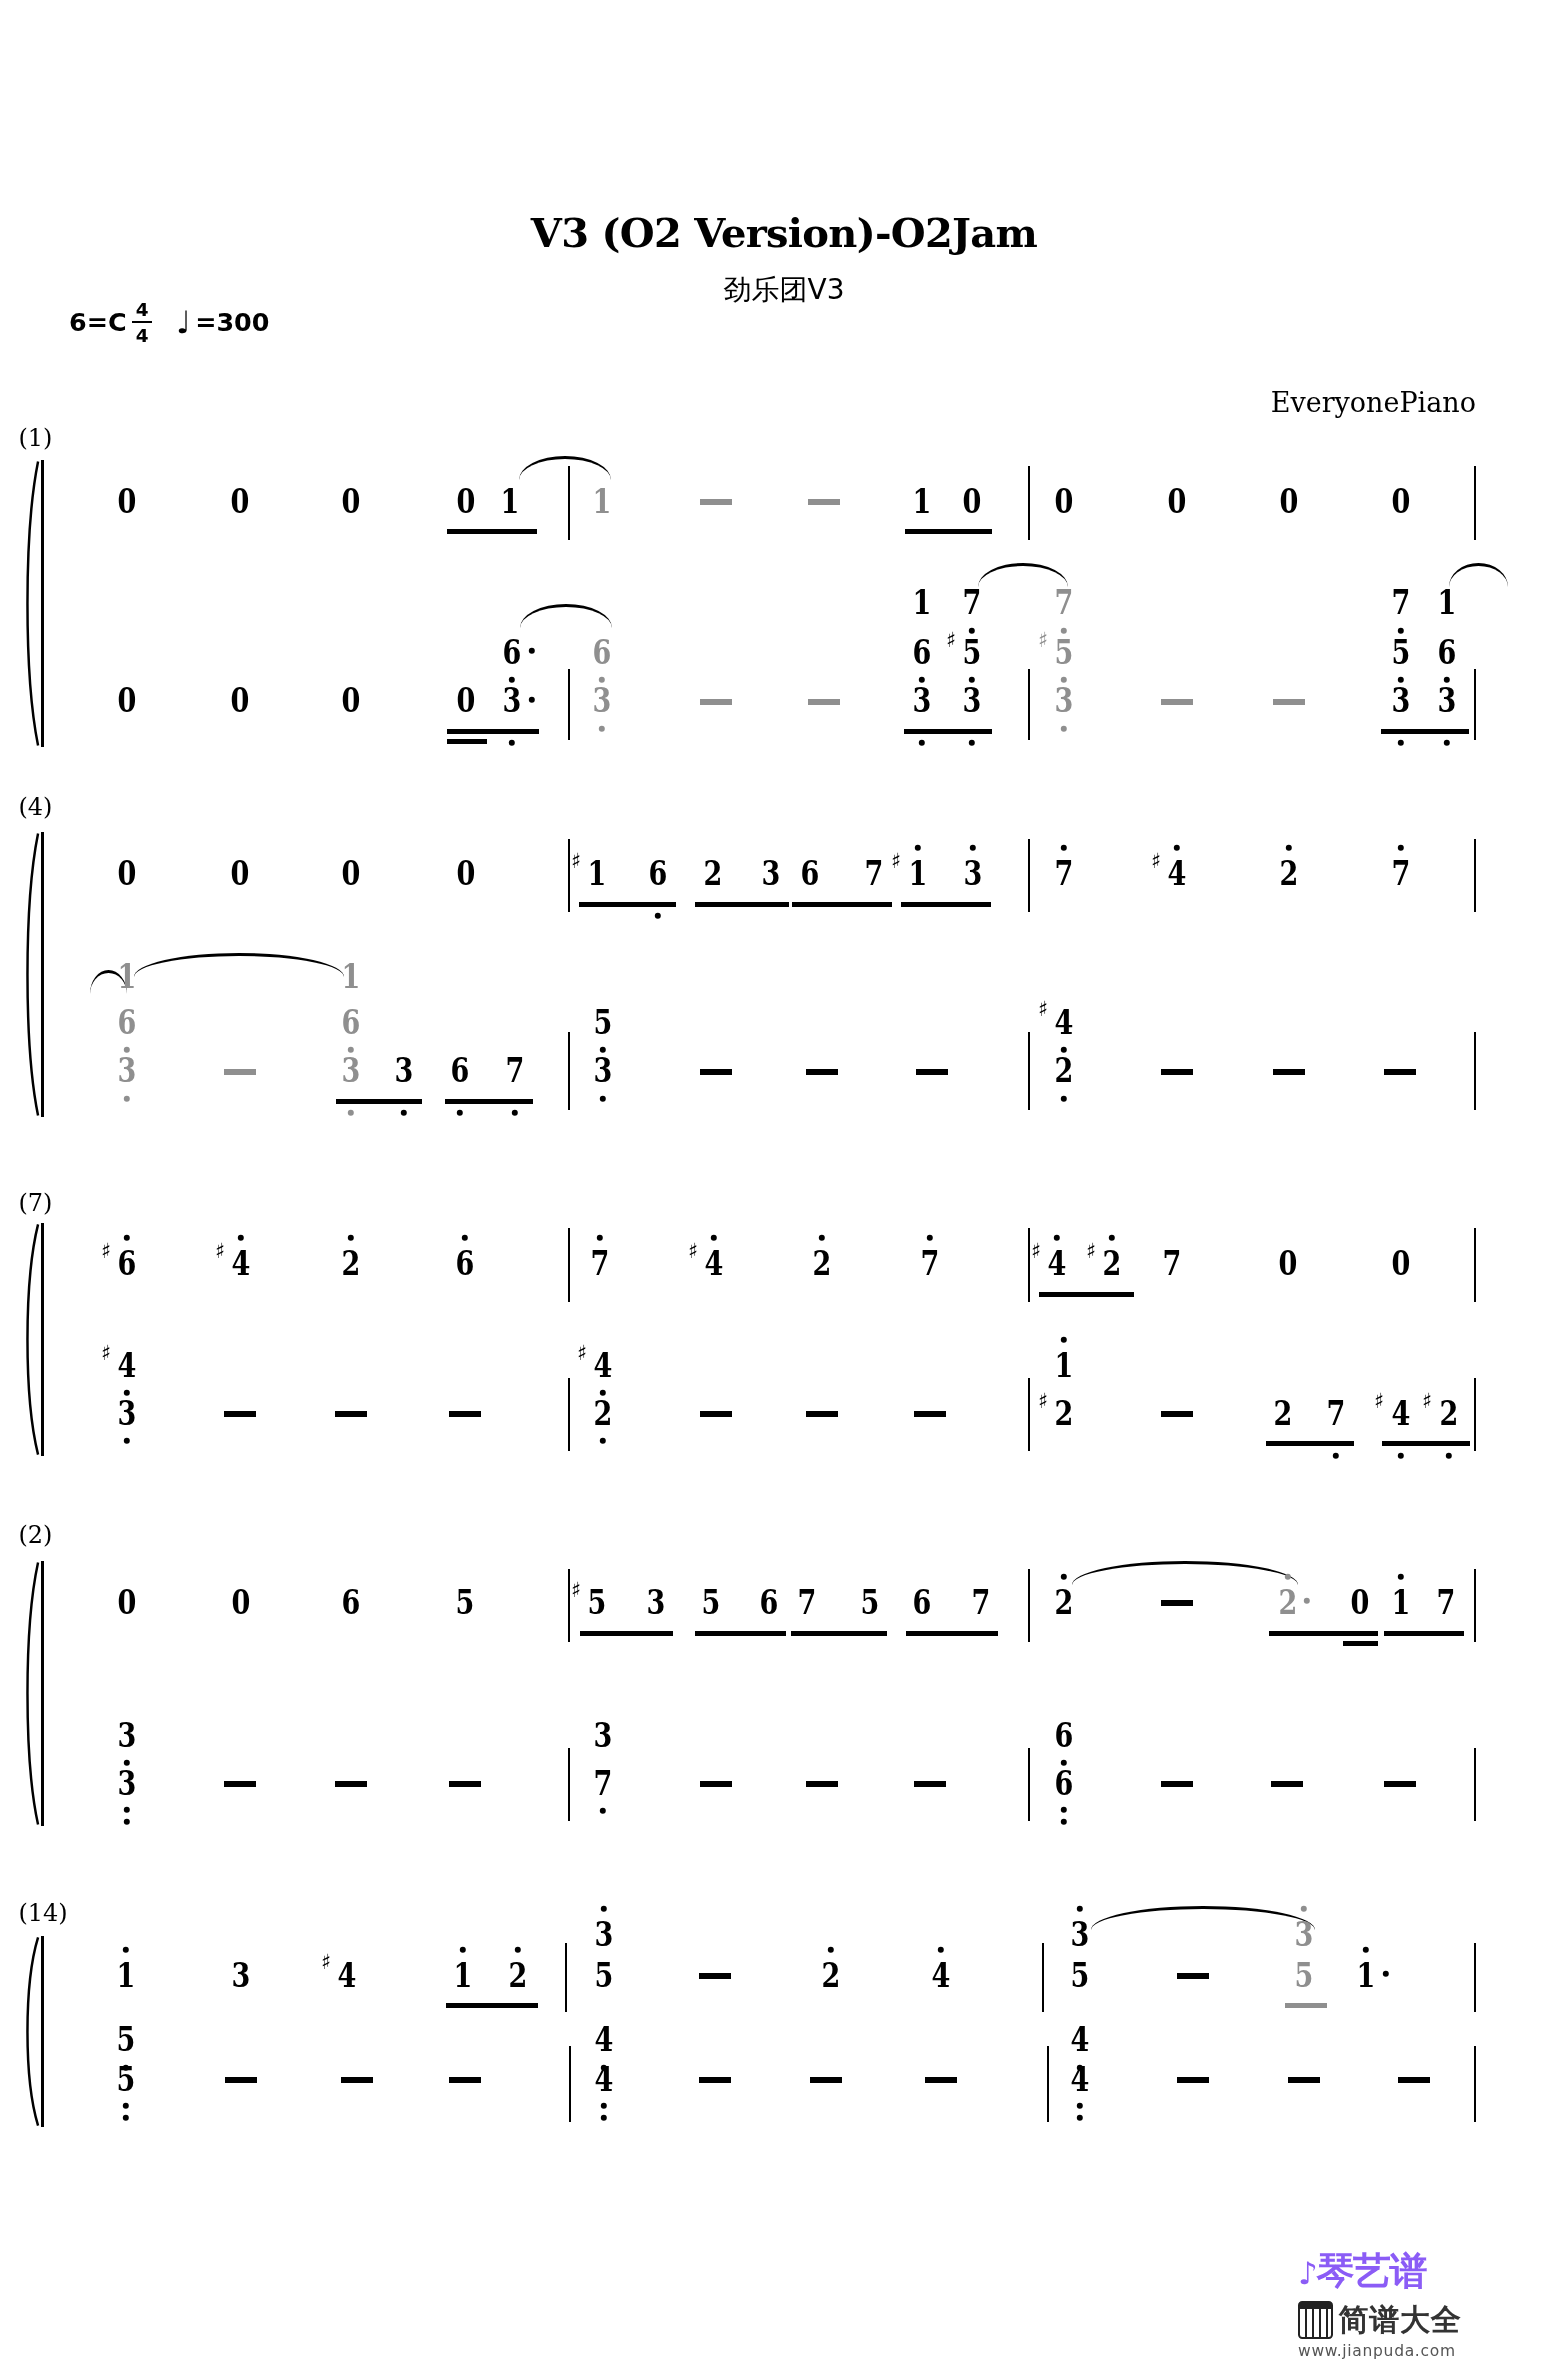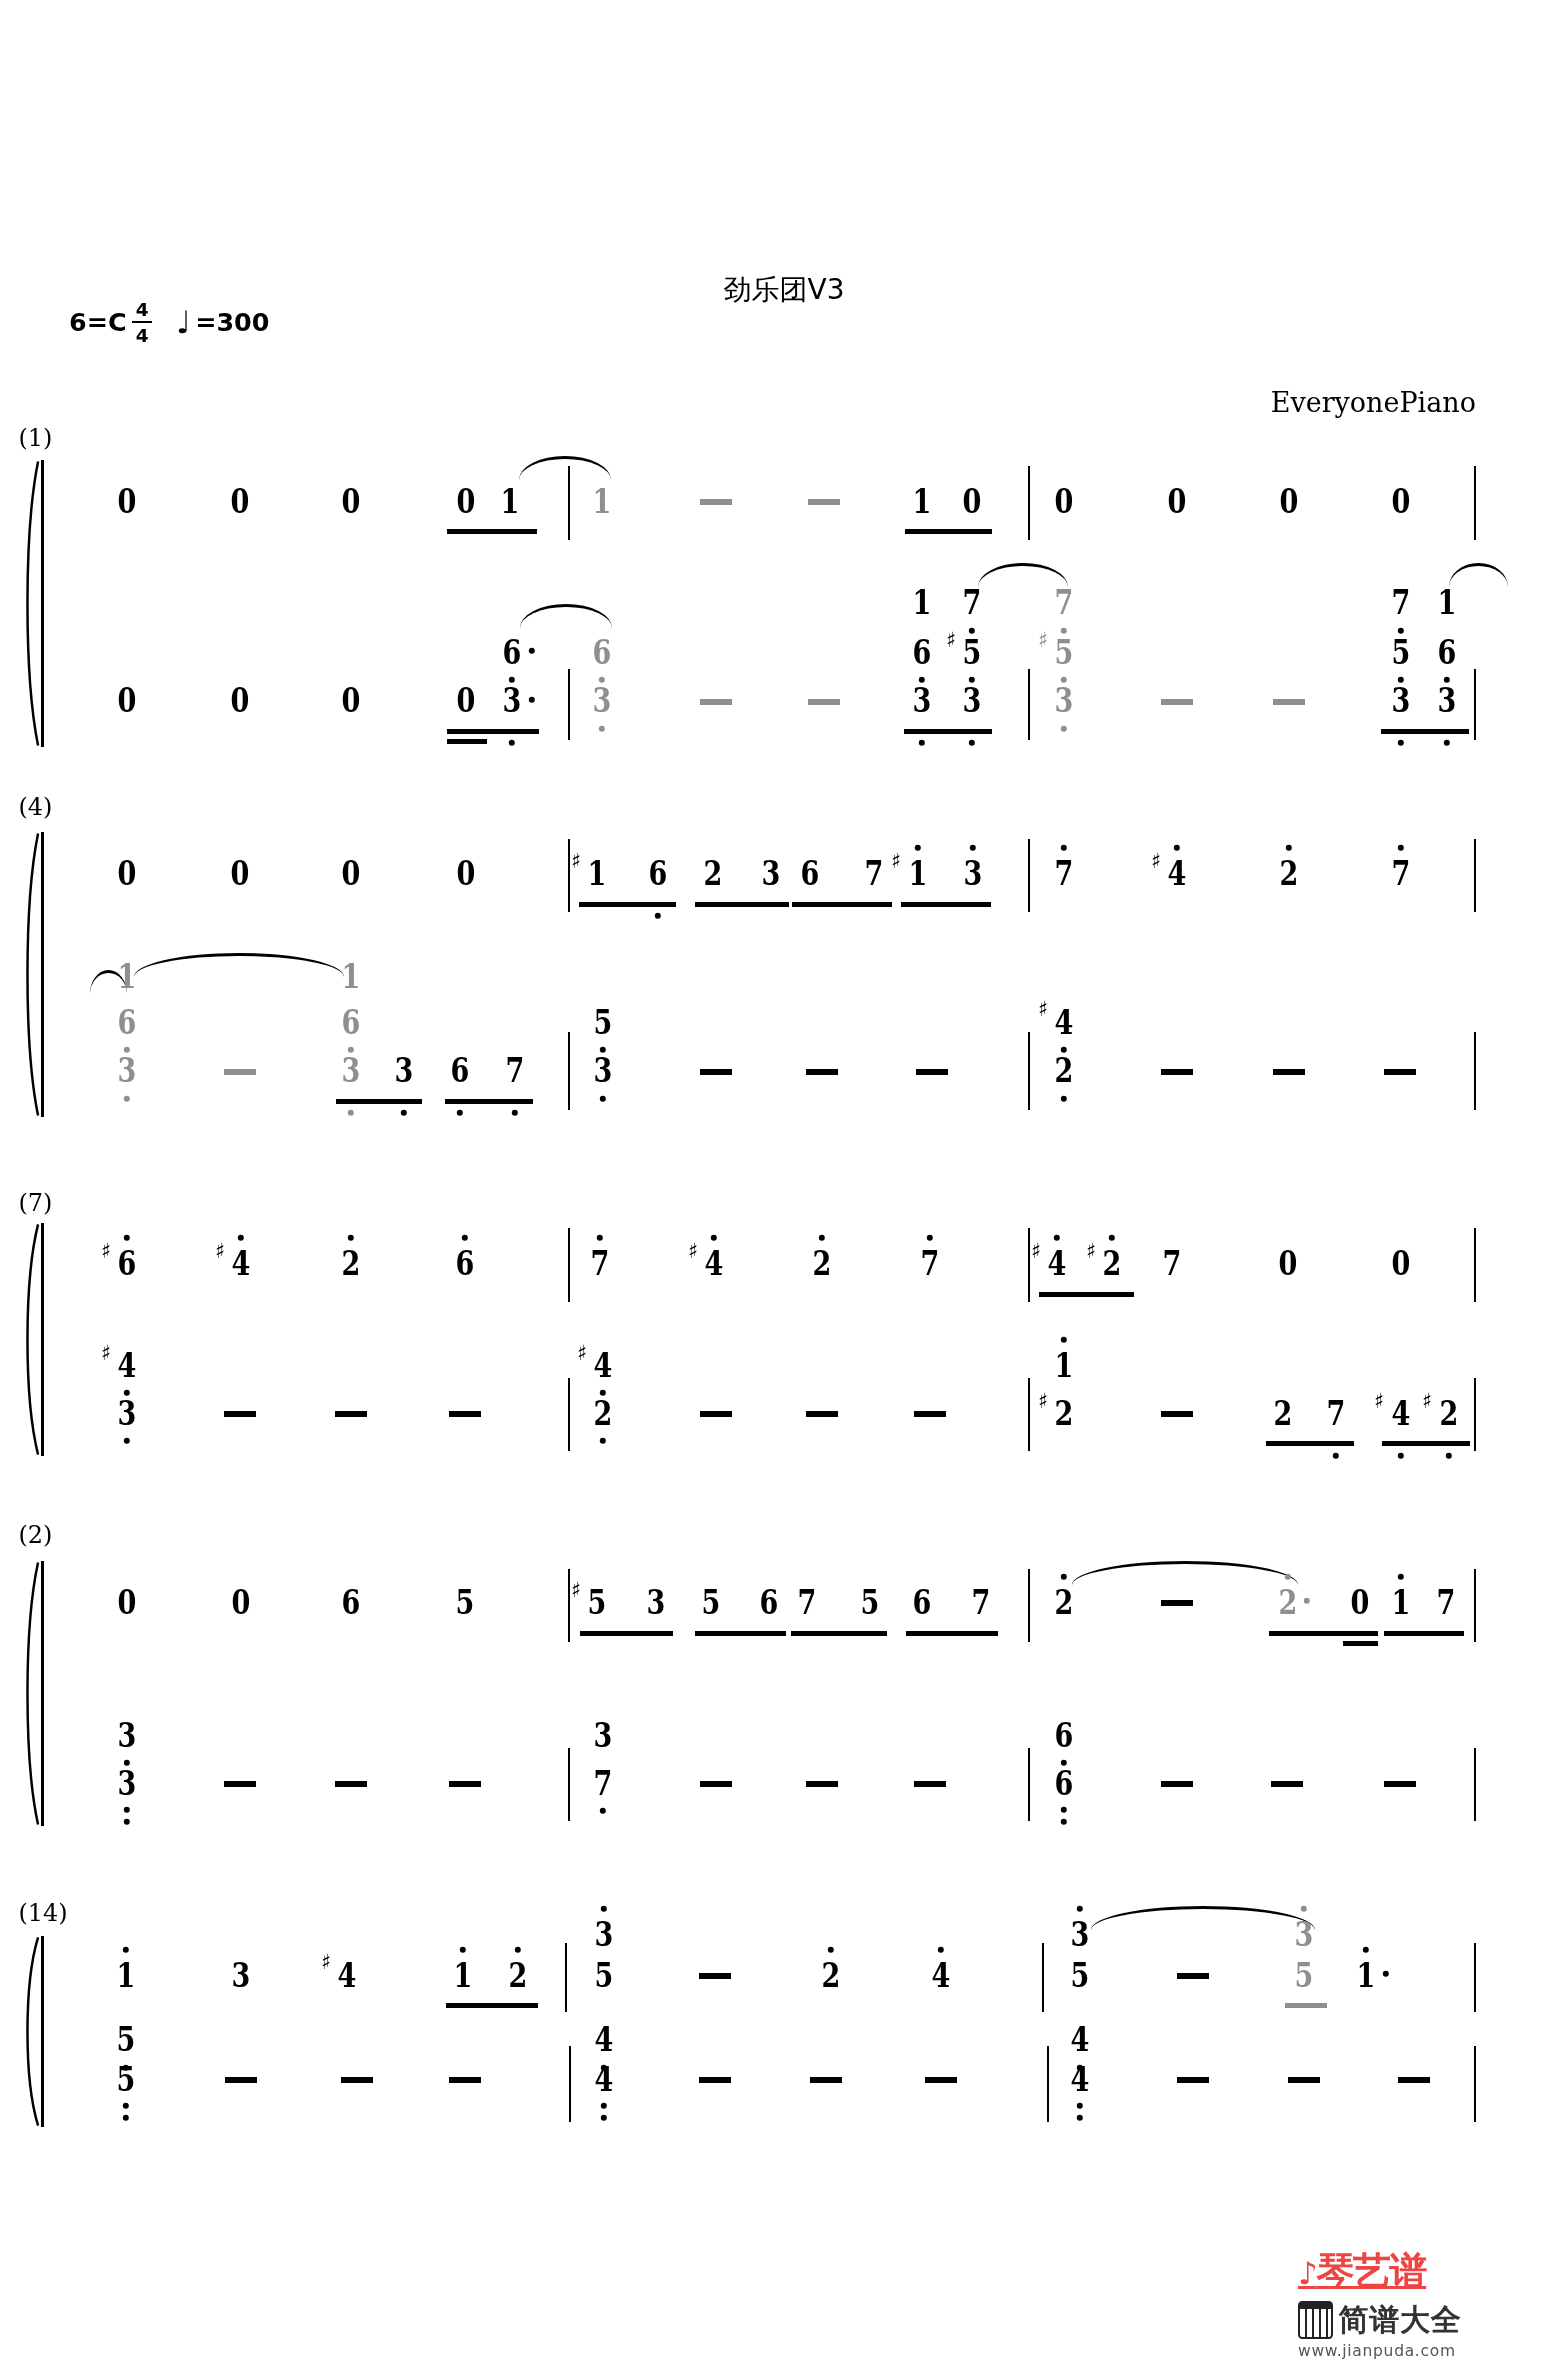--- a/index.html
+++ b/index.html
@@ -35,20 +35,21 @@
   .wm-site{display:flex;align-items:center;gap:5.6px;margin-top:2.8px;}
   .wm-piano{width:31px;height:28px;border:2.1px solid #222;border-top:8.5px solid #222;border-radius:4.2px;
             background:repeating-linear-gradient(90deg,#fff 0 5px,#222 5px 7px);}
   .wm-site-text{font:700 30px "DejaVu Sans",sans-serif;color:#333;letter-spacing:0.7px;white-space:nowrap;}
   .wm-url{font:400 15.5px "DejaVu Sans",sans-serif;color:#555;margin-top:1.4px;letter-spacing:0.7px;}
 </style>
 </head>
 <body>
 
 <div class="page">
+  <div class="title">V3 (O2 Version)-O2Jam</div>
   <div class="subtitle">劲乐团V3</div>
 
   <div class="tempo">
     <span>6=C</span>
     <span class="frac">
       <span>4</span>
       <span class="fline"></span>
       <span>4</span>
     </span>
     <span class="qnote">♩</span>
@@ -675,21 +676,21 @@
       <div class="dgw" style="left: 1080px; top: 2041px;">
         <span class="dg" style="color: rgb(0, 0, 0);">4</span>
       </div>
       <div class="dot" style="left: 1080px; top: 2068px; background: rgb(0, 0, 0);"></div>
       <div class="dash" style="left: 1177px; top: 2077px;"></div>
       <div class="dash" style="left: 1288px; top: 2077px;"></div>
       <div class="dash" style="left: 1398px; top: 2077px;"></div>
     </div>
 
   <div class="wm">
-    <div class="wm-logo" style="color: #ef4444; text-decoration: underline;">
+    <div class="wm-logo" style="color: #8b5cf6;">
       <span class="wm-note">♪</span><span>琴艺谱</span>
     </div>
     <div class="wm-site">
       <span class="wm-piano"></span>
       <span class="wm-site-text">简谱大全</span>
     </div>
     <div class="wm-url">www.jianpuda.com</div>
   </div>
 </div>
 

